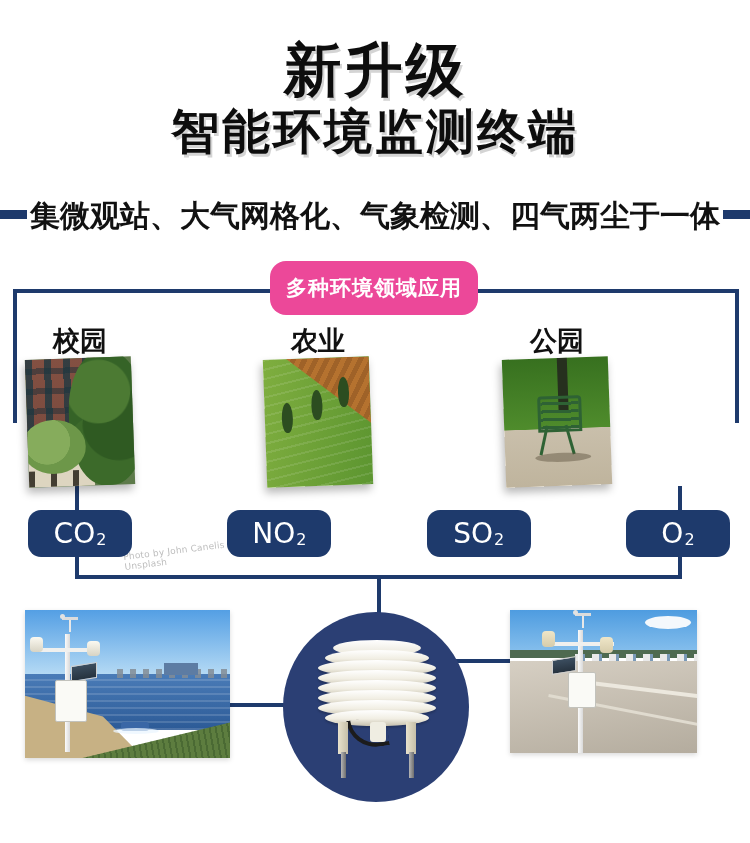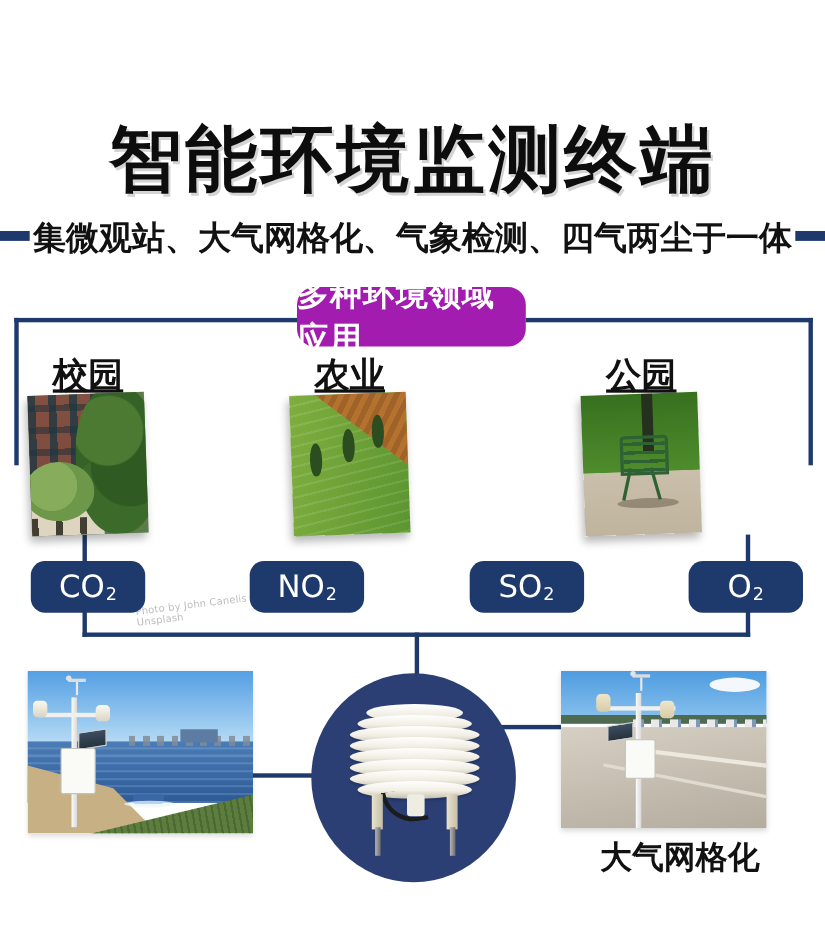--- a/index.html
+++ b/index.html
@@ -3,21 +3,21 @@
 <meta charset="utf-8">
 <style>
   html,body{margin:0;padding:0;background:#ffffff;}
   .page{position:relative;width:750px;height:843px;background:#fff;overflow:hidden;
         font-family:"DejaVu Sans","Liberation Sans",sans-serif;color:#111;}
 
   
   .title-line{position:absolute;left:0;width:750px;text-align:center;font-weight:bold;
               color:#0d0d0d;text-shadow:2px 3px 0 rgba(160,160,160,0.45);letter-spacing:3px;}
   .title-1{top:32px;font-size:58px;}
-  .title-2{top:100px;font-size:66px;}
+  .title-2{top:100px;font-size:48px;}
 
   
   .tagline{position:absolute;top:196px;left:0;width:750px;text-align:center;
            font-size:30px;font-weight:bold;color:#111;letter-spacing:0px;}
   .dash{position:absolute;top:210px;height:9px;width:27px;background:#1e3a6c;}
   .dash-left{left:0;}
   .dash-right{right:0;}
 
   
   .line{position:absolute;background:#1e3a6c;}
@@ -27,27 +27,27 @@
   .brk-v-r{left:735px;top:289px;width:4px;height:134px;}
   .drop-l{left:75px;top:486px;width:4px;height:93px;}
   .drop-r{left:678px;top:486px;width:4px;height:93px;}
   .bus-h{left:75px;top:575px;width:607px;height:4px;}
   .hub-drop{left:377px;top:575px;width:4px;height:42px;}
   .hub-link-l{left:227px;top:703px;width:66px;height:4px;}
   .hub-link-r{left:453px;top:659px;width:57px;height:4px;}
 
   
   .app-header{position:absolute;left:270px;top:261px;width:208px;height:54px;
-              background:#a21caf;border-radius:16px;color:#fff;font-size:29px;font-weight:bold;
+              background:#ec4899;border-radius:16px;color:#fff;font-size:21px;font-weight:bold;
               display:flex;align-items:center;justify-content:center;letter-spacing:1px;z-index:3;}
 
   
   .col{position:absolute;top:326px;width:120px;text-align:center;}
-  .c0{left:20px;}.c1{left:139px;}.c2{left:258px;}.c3{left:378px;}.c4{left:523px;}.c5{left:618px;}
-  .col-label{font-size:32px;font-weight:bold;color:#111;height:32px;line-height:30px;text-decoration:underline;}
+  .c0{left:20px;}.c1{left:139px;}.c2{left:258px;}.c3{left:378px;}.c4{left:497px;}.c5{left:618px;}
+  .col-label{font-size:27px;font-weight:bold;color:#111;height:32px;line-height:30px;}
   .photo{position:relative;width:106px;height:128px;margin:0 auto;overflow:hidden;
          transform:rotate(-2deg);box-shadow:-2px 5px 8px rgba(0,0,0,0.28);background:#999;}
 
   
   .sc-campus{background:#5d7a4a;}
   .sc-campus .building{position:absolute;left:0;top:0;width:66%;height:74%;
      background:
        repeating-linear-gradient(90deg,rgba(25,55,65,0.75) 0 7px,rgba(0,0,0,0) 7px 19px),
        repeating-linear-gradient(0deg,rgba(25,45,55,0.5) 0 6px,rgba(0,0,0,0) 6px 20px),
        linear-gradient(#835042,#7a4a3e);}
@@ -191,20 +191,21 @@
   .mid-cyl{position:absolute;left:52px;top:0;width:16px;height:20px;background:#efede2;border-radius:3px;}
   .cable{position:absolute;left:30px;top:-4px;width:36px;height:26px;
          border-left:4px solid #1c1c1c;border-bottom:4px solid #1c1c1c;
          border-bottom-left-radius:30px;transform:rotate(-8deg);}
 </style>
 </head>
 <body>
 
 <div class="page">
 
+  <div class="title-line title-1">新升级</div>
   <div class="title-line title-2">智能环境监测终端</div>
 
   <div class="dash dash-left"></div>
   <div class="tagline">集微观站、大气网格化、气象检测、四气两尘于一体</div>
   <div class="dash dash-right"></div>
 
   <div class="line brk-h-l"></div>
   <div class="line brk-h-r"></div>
   <div class="line brk-v-l"></div>
   <div class="line brk-v-r"></div>
@@ -314,15 +315,14 @@
     <div class="rp-rail1"></div>
     <div class="rp-rail2"></div>
     <div class="wx-pole" style="left:68px;top:20px;width:5px;height:123px;"></div>
     <div class="wx-arm" style="left:38px;top:32px;width:66px;height:4px;"></div>
     <div class="wx-cyl" style="left:32px;top:21px;width:13px;height:16px;background:linear-gradient(#efe6c8,#d6ccab);"></div>
     <div class="wx-cyl" style="left:90px;top:27px;width:13px;height:16px;background:linear-gradient(#efe6c8,#d6ccab);"></div>
     <div class="wx-anem" style="left:72px;top:6px;"></div>
     <div class="wx-solar" style="left:42px;top:48px;width:22px;height:13px;"></div>
     <div class="wx-box" style="left:58px;top:62px;width:26px;height:34px;"></div>
   </div>
-  <div class="station-label right-label">大气网格化</div>
 
 </div>
 
 </body></html>

